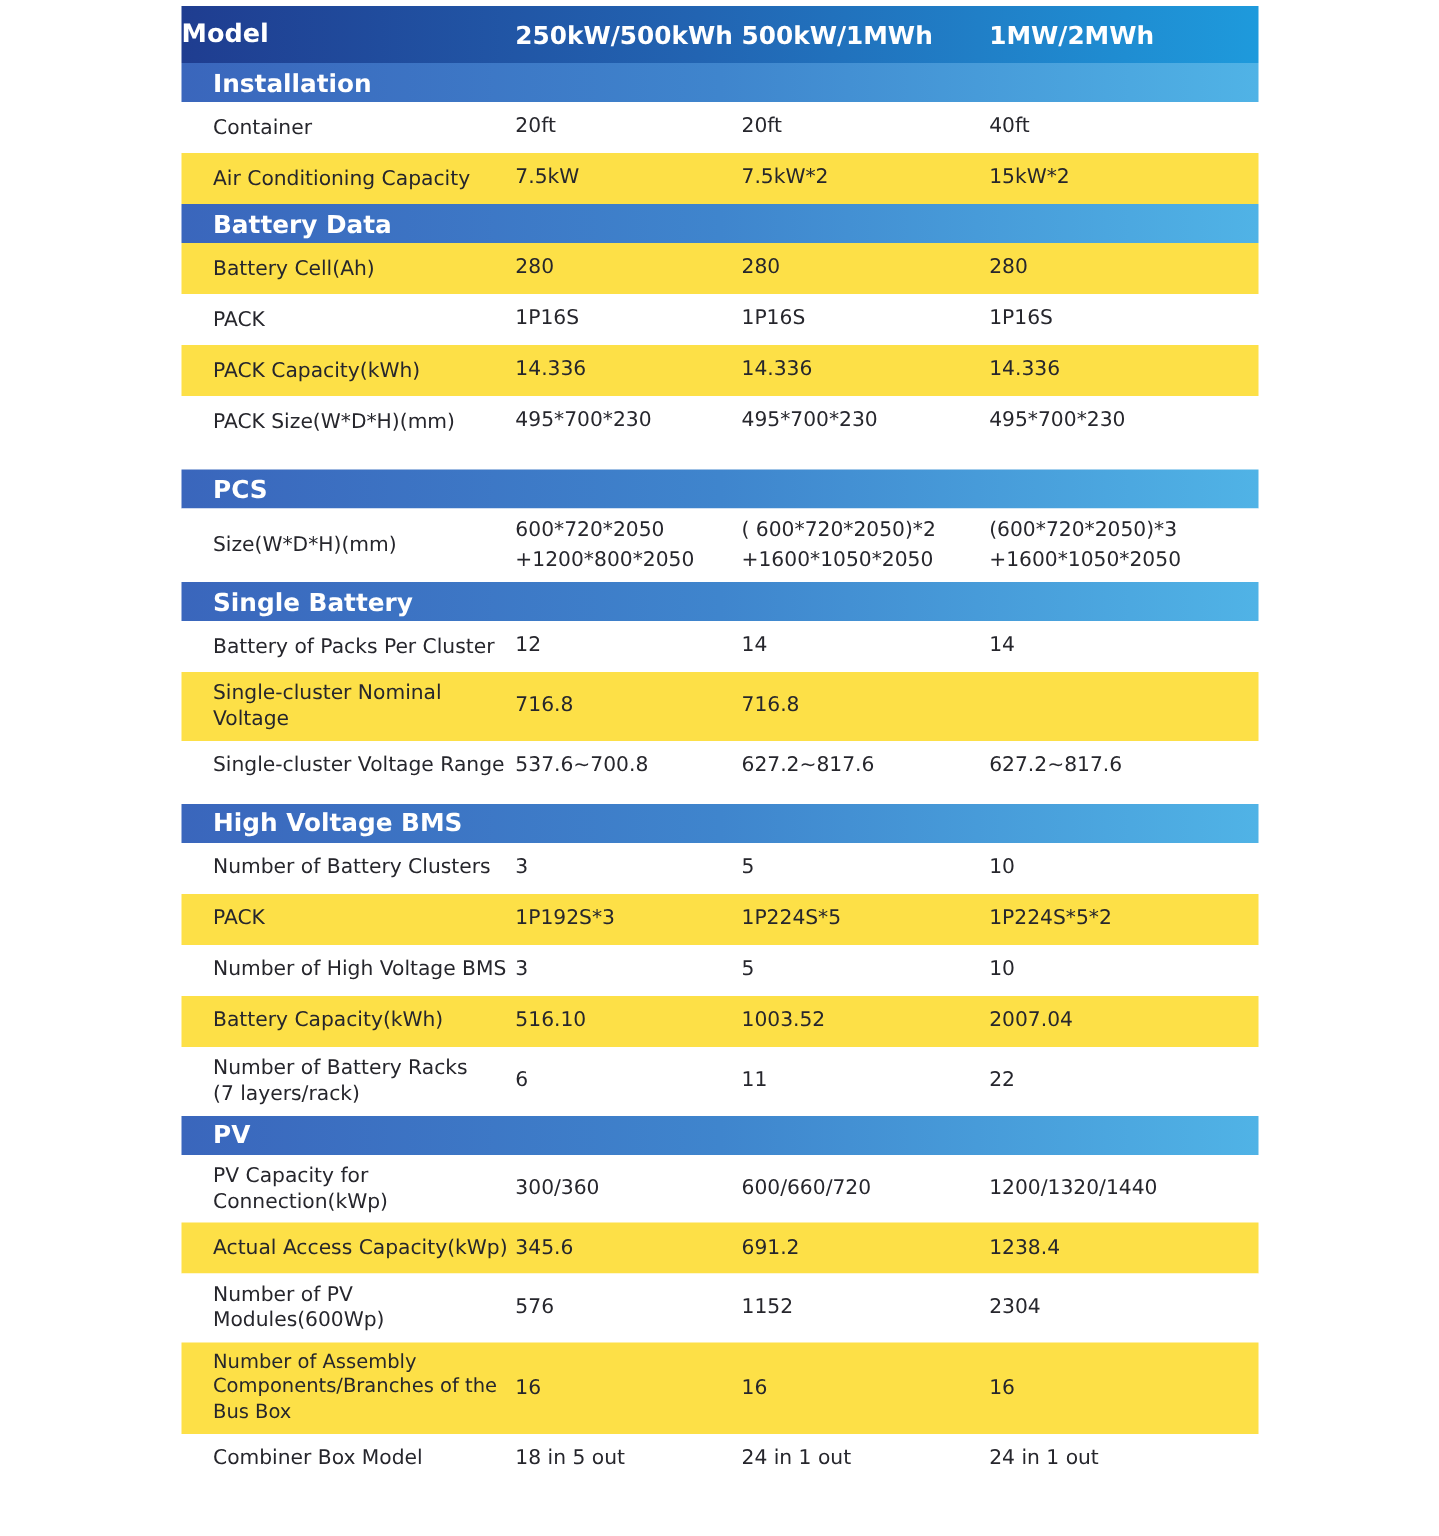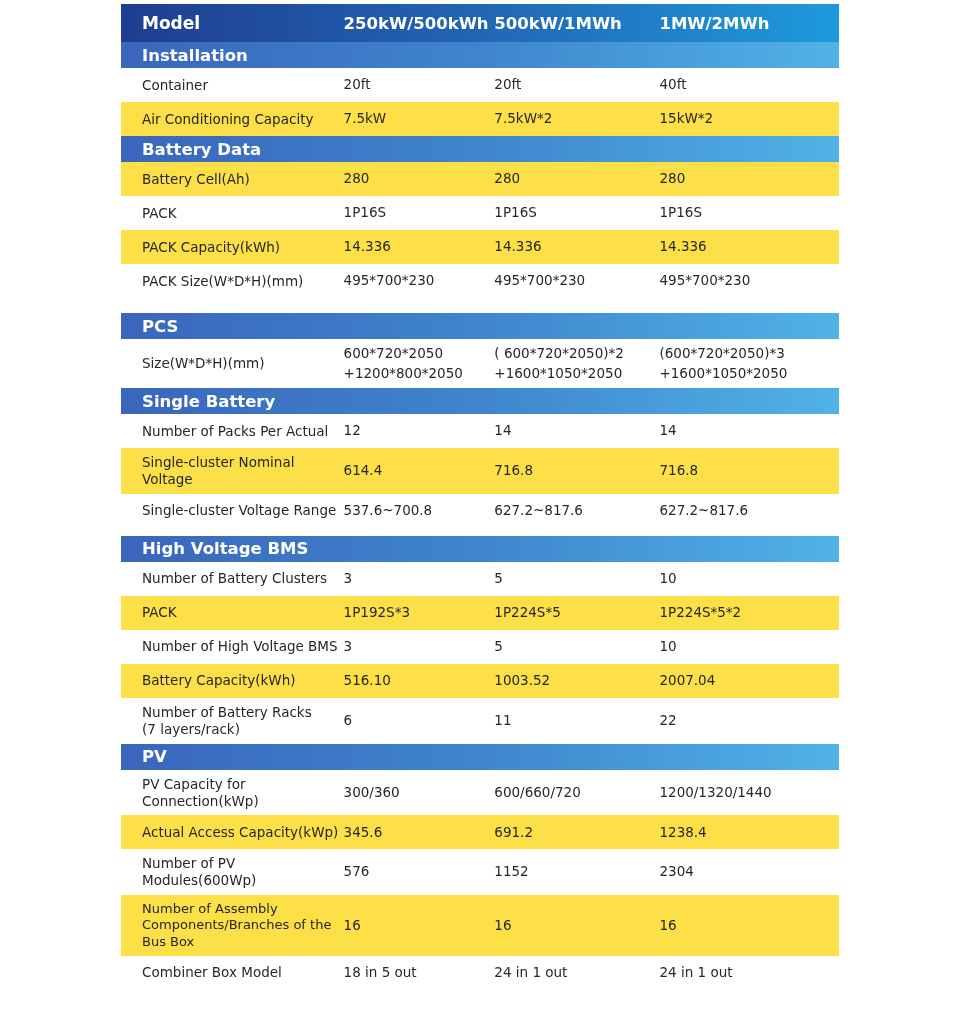--- a/index.html
+++ b/index.html
@@ -22,21 +22,20 @@
   }
   
   .model-bar {
     height: 38px;
     background: linear-gradient(90deg, #1f3d90 0%, #2264b2 48%, #1e9adc 100%);
     color: #ffffff;
     font-weight: bold;
   }
   .model-bar .hlabel {
     font-size: 17px;
-    padding-left: 21px;
   }
   .model-bar .hval {
     font-size: 16.5px;
     text-align: left;
   }
   
   .section-bar {
     height: 26px;
     background: linear-gradient(90deg, #3a66bc 0%, #3f85cd 50%, #50b3e6 100%);
     color: #ffffff;
@@ -127,28 +126,27 @@
     <div class="val">600*720*2050
 +1200*800*2050</div>
     <div class="val">( 600*720*2050)*2
 +1600*1050*2050</div>
     <div class="val">(600*720*2050)*3
 +1600*1050*2050</div>
   </div>
 
   <div class="section-bar">Single Battery</div>
   <div class="grid-row data-row">
-    <div class="label">Number of Packs Per Actual</div>
+    <div class="label">Battery of Packs Per Cluster</div>
     <div class="val">12</div>
     <div class="val">14</div>
     <div class="val">14</div>
   </div>
   <div class="grid-row data-row shaded">
     <div class="label">Single-cluster Nominal Voltage</div>
-    <div class="val">614.4</div>
     <div class="val">716.8</div>
     <div class="val">716.8</div>
   </div>
   <div class="grid-row data-row">
     <div class="label">Single-cluster Voltage Range</div>
     <div class="val">537.6~700.8</div>
     <div class="val">627.2~817.6</div>
     <div class="val">627.2~817.6</div>
   </div>
 

